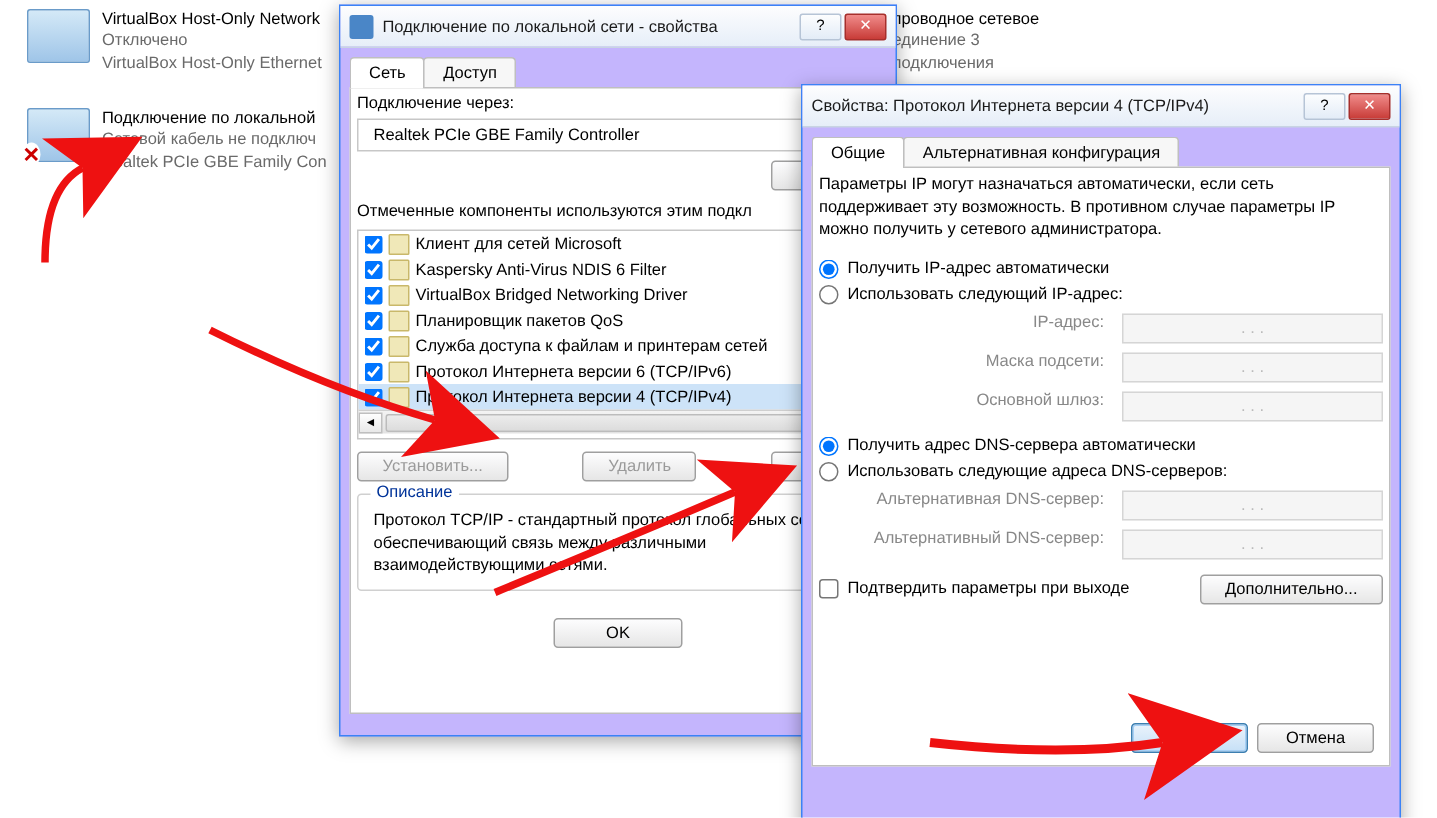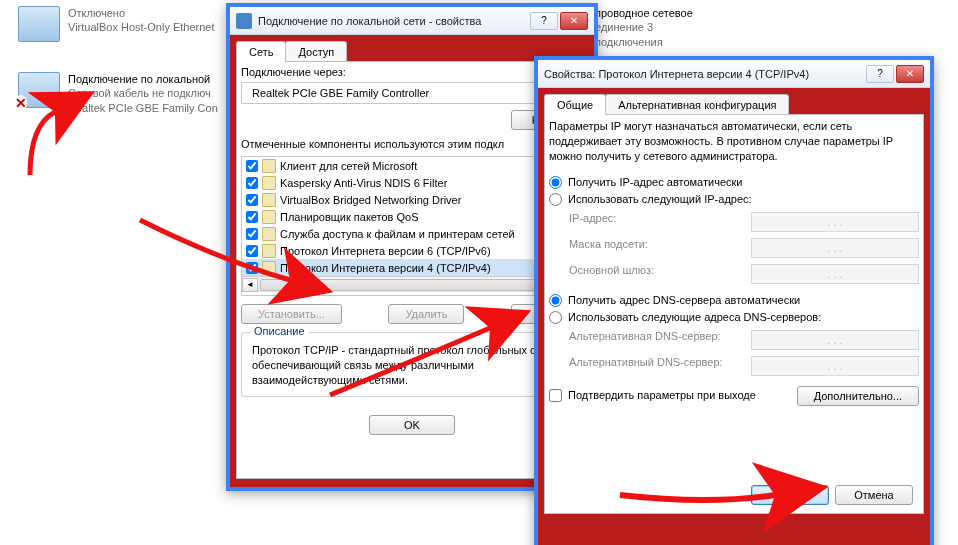--- a/index.html
+++ b/index.html
@@ -6,21 +6,21 @@
 body { background: #fff; width: 958px; height: 545px; position: relative; overflow: hidden; }
 
 
 .bg-conn { position: absolute; display: flex; gap: 8px; }
 .bg-conn .icon { width: 42px; height: 36px; background: linear-gradient(#d4e9f7,#9fc5e8); border: 1px solid #6a9bc9; border-radius: 2px; position: relative; }
 .bg-conn .icon.x::after { content:"✕"; position:absolute; left:-4px; bottom:-4px; color:#c00; font-weight:bold; font-size:14px; background:#fff; border-radius:50%; }
 .bg-conn .txt { display:flex; flex-direction:column; line-height:1.3; }
 .bg-conn .txt .gray { color:#6a6a6a; }
 
 
-.win { position:absolute; background:#b91c1c; border:4px solid #3b82f6; box-shadow:0 3px 12px rgba(0,0,0,.35); }
+.win { position:absolute; background:#c4b5fd; border:1px solid #3b82f6; box-shadow:0 3px 12px rgba(0,0,0,.35); }
 .titlebar { height:28px; background:linear-gradient(#fdfdfe,#e6eef8); display:flex; align-items:center; padding:0 6px; border-bottom:1px solid #c8d4e3; }
 .titlebar .ico { width:16px; height:16px; background:#4a86c7; border-radius:2px; margin-right:6px; }
 .titlebar .ttl { flex:1; color:#1a1a1a; }
 .titlebar .winbtn { display:flex; gap:2px; }
 .titlebar .winbtn span { width:28px; height:18px; border:1px solid #b6c4d6; background:linear-gradient(#fcfdfe,#e3ecf7); border-radius:2px; text-align:center; line-height:16px; font-size:10px; }
 .titlebar .winbtn .close { background:linear-gradient(#f08b8a,#c83c38); color:#fff; border-color:#a62f2c; }
 
 
 .tabs { display:flex; padding:6px 6px 0; gap:0; }
 .tab { padding:4px 12px; background:#f7f7f7; border:1px solid #bfbfbf; border-bottom:none; border-radius:3px 3px 0 0; cursor:pointer; }
@@ -39,37 +39,38 @@
 
 
 .btn { display:inline-block; padding:3px 16px; background:linear-gradient(#fdfdfe,#e6e6e6); border:1px solid #9f9f9f; border-radius:3px; cursor:pointer; text-align:center; min-width:72px; }
 .btn:disabled, .btn.disabled { color:#9a9a9a; }
 .btn.default { border:1px solid #3c7fb1; box-shadow:0 0 0 1px #a6d0f5 inset; background:linear-gradient(#eaf3fb,#c6e0f7); }
 .btnrow { display:flex; gap:6px; margin-top:8px; justify-content:space-between; }
 
 
 .radio-row, .check-row { display:flex; align-items:center; gap:6px; margin:4px 0; }
 .ipgrid { display:grid; grid-template-columns:170px 1fr; gap:6px 12px; margin:6px 0 10px 20px; }
-.ipgrid label { color:#888; }
+.ipgrid label { color:#888;text-align:right; }
 .ipfield { border:1px solid #d5d5d5; background:#f5f5f5; height:20px; display:flex; align-items:center; justify-content:center; color:#bbb; }
 .desc { color:#000; line-height:1.35; }
 
 
 .arrow { position:absolute; pointer-events:none; }
 
 .scrollbar { height:16px; background:linear-gradient(#f3f3f3,#e2e2e2); border-top:1px solid #cfcfcf; display:flex; align-items:center; }
 .scrollbar .sbtn{ width:16px; height:14px; background:linear-gradient(#fefefe,#e8e8e8); border:1px solid #bfbfbf; text-align:center; line-height:12px; font-size:8px;}
 .scrollbar .thumb{ flex:1; margin:0 2px; height:12px; background:linear-gradient(#ececec,#dcdcdc); border:1px solid #bcbcbc; border-radius:2px;}
 </style>
 </head>
 <body>
 
 <div class="bg-conn" style="left:18px; top:6px;">
   <div class="icon"></div>
   <div class="txt">
+    <span>VirtualBox Host-Only Network</span>
     <span class="gray">Отключено</span>
     <span class="gray">VirtualBox Host-Only Ethernet</span>
   </div>
 </div>
 <div class="bg-conn" style="left:595px; top:6px;">
   <div class="txt">
     <span>проводное сетевое</span>
     <span class="gray">единение 3</span>
     <span class="gray">подключения</span>
   </div>

